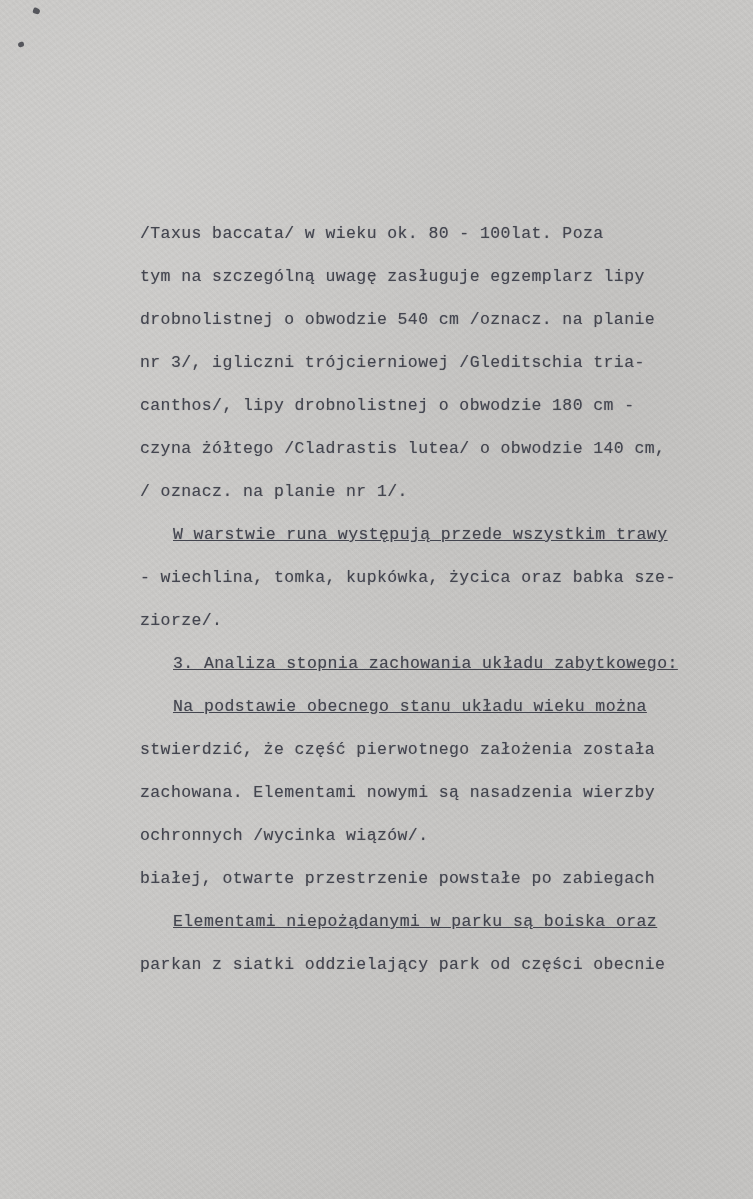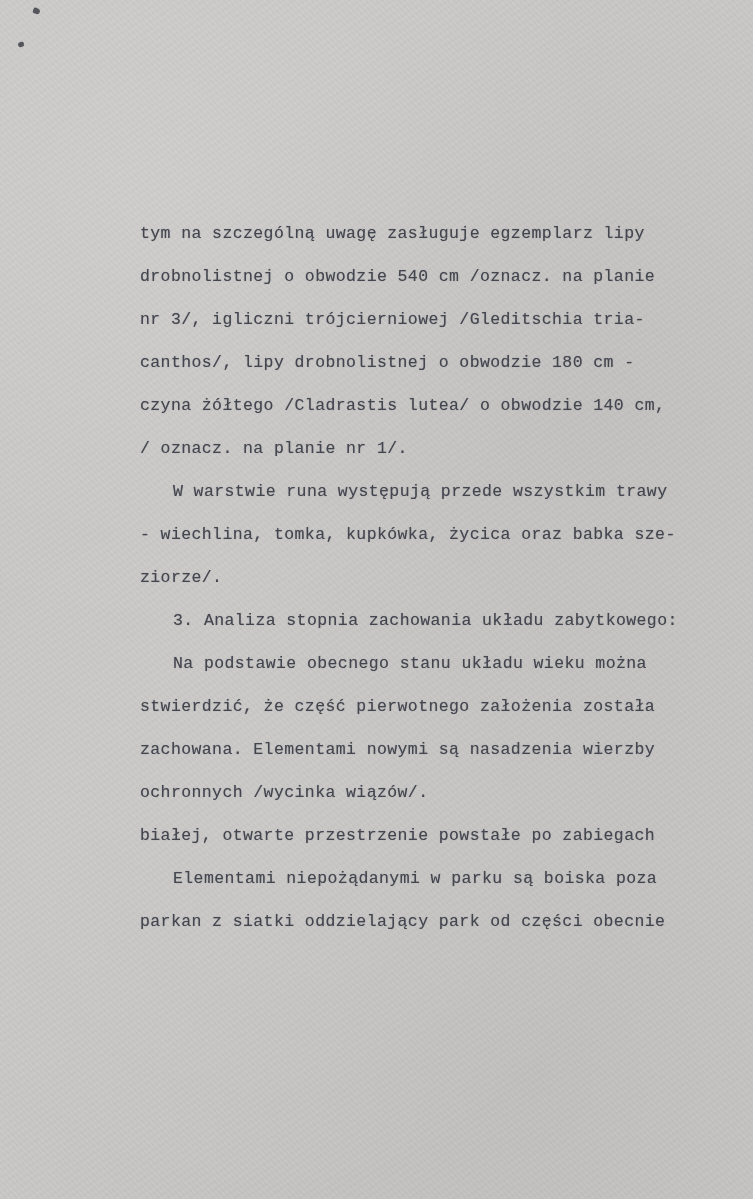--- a/index.html
+++ b/index.html
@@ -34,47 +34,49 @@
     letter-spacing: 0.4px;
     color: #43454f;
     text-shadow: 0 0 1px rgba(67,69,79,0.45);
     white-space: nowrap;
   }
   .line {
     height: 43px;
   }
   .line.indent {
     padding-left: 33px;
+    text-decoration: underline;
   }
   .speck {
     position: absolute;
     background: #55565c;
     border-radius: 50%;
   }
   #speck-1 { left: 33px; top: 8px;  width: 7px; height: 6px; transform: rotate(20deg); border-radius: 40% 60% 55% 45%; }
   #speck-2 { left: 18px; top: 42px; width: 6px; height: 5px; transform: rotate(-15deg); border-radius: 60% 40% 50% 50%; }
 </style>
 </head>
 <body>
 
 <div id="page">
   <span class="speck" id="speck-1"></span>
   <span class="speck" id="speck-2"></span>
   <div id="textblock">
+      <div class="line">/Taxus baccata/ w wieku ok. 80 - 100lat. Poza</div>
       <div class="line">tym na szczególną uwagę zasługuje egzemplarz lipy</div>
       <div class="line">drobnolistnej o obwodzie 540 cm /oznacz. na planie</div>
       <div class="line">nr 3/, igliczni trójcierniowej /Gleditschia tria-</div>
       <div class="line">canthos/, lipy drobnolistnej o obwodzie 180 cm -</div>
       <div class="line">czyna żółtego /Cladrastis lutea/ o obwodzie 140 cm,</div>
       <div class="line">/ oznacz. na planie nr 1/.</div>
       <div class="line indent">W warstwie runa występują przede wszystkim trawy</div>
       <div class="line">- wiechlina, tomka, kupkówka, życica oraz babka sze-</div>
       <div class="line">ziorze/.</div>
       <div class="line indent">3. Analiza stopnia zachowania układu zabytkowego:</div>
       <div class="line indent">Na podstawie obecnego stanu układu wieku można</div>
       <div class="line">stwierdzić, że część pierwotnego założenia została</div>
       <div class="line">zachowana. Elementami nowymi są nasadzenia wierzby</div>
       <div class="line">ochronnych /wycinka wiązów/.</div>
       <div class="line">białej, otwarte przestrzenie powstałe po zabiegach</div>
-      <div class="line indent">Elementami niepożądanymi w parku są boiska poza</div>
+      <div class="line indent">Elementami niepożądanymi w parku są boiska oraz</div>
       <div class="line">parkan z siatki oddzielający park od części obecnie</div>
     </div>
 </div>
 
 </body></html>

